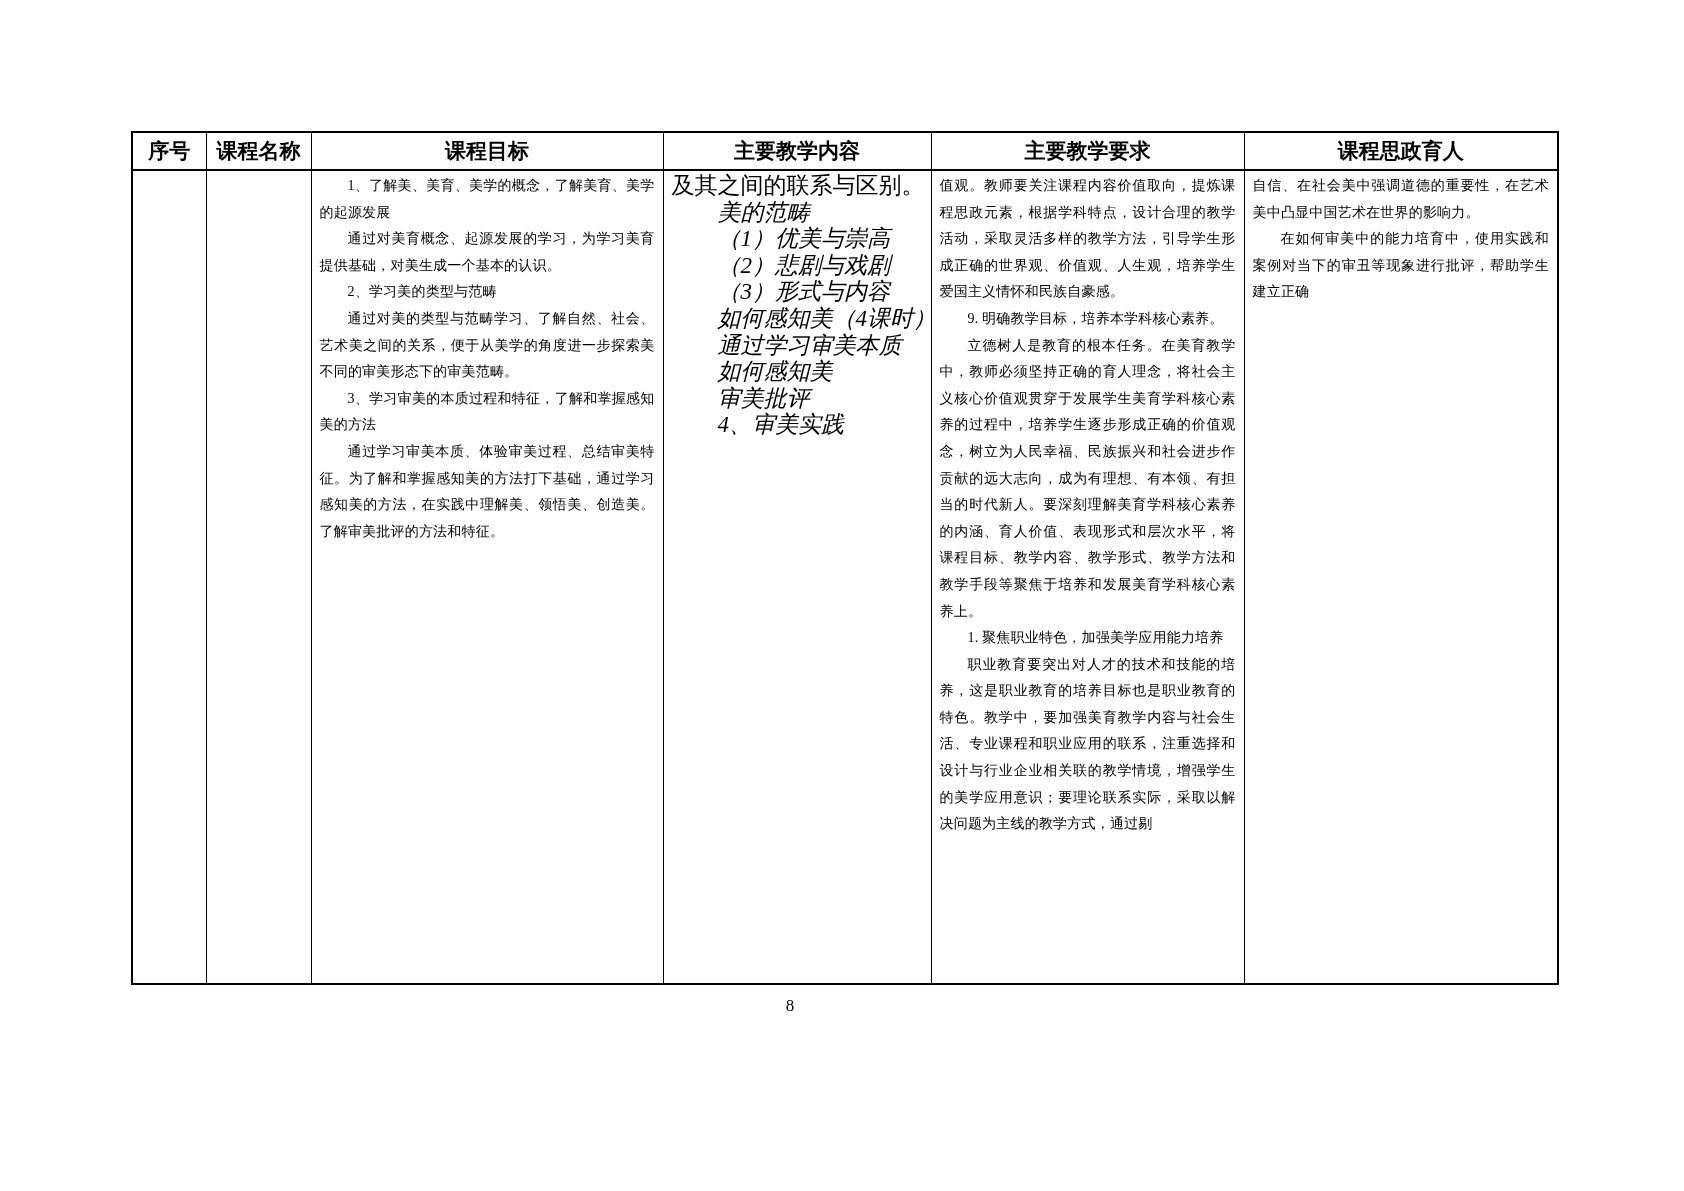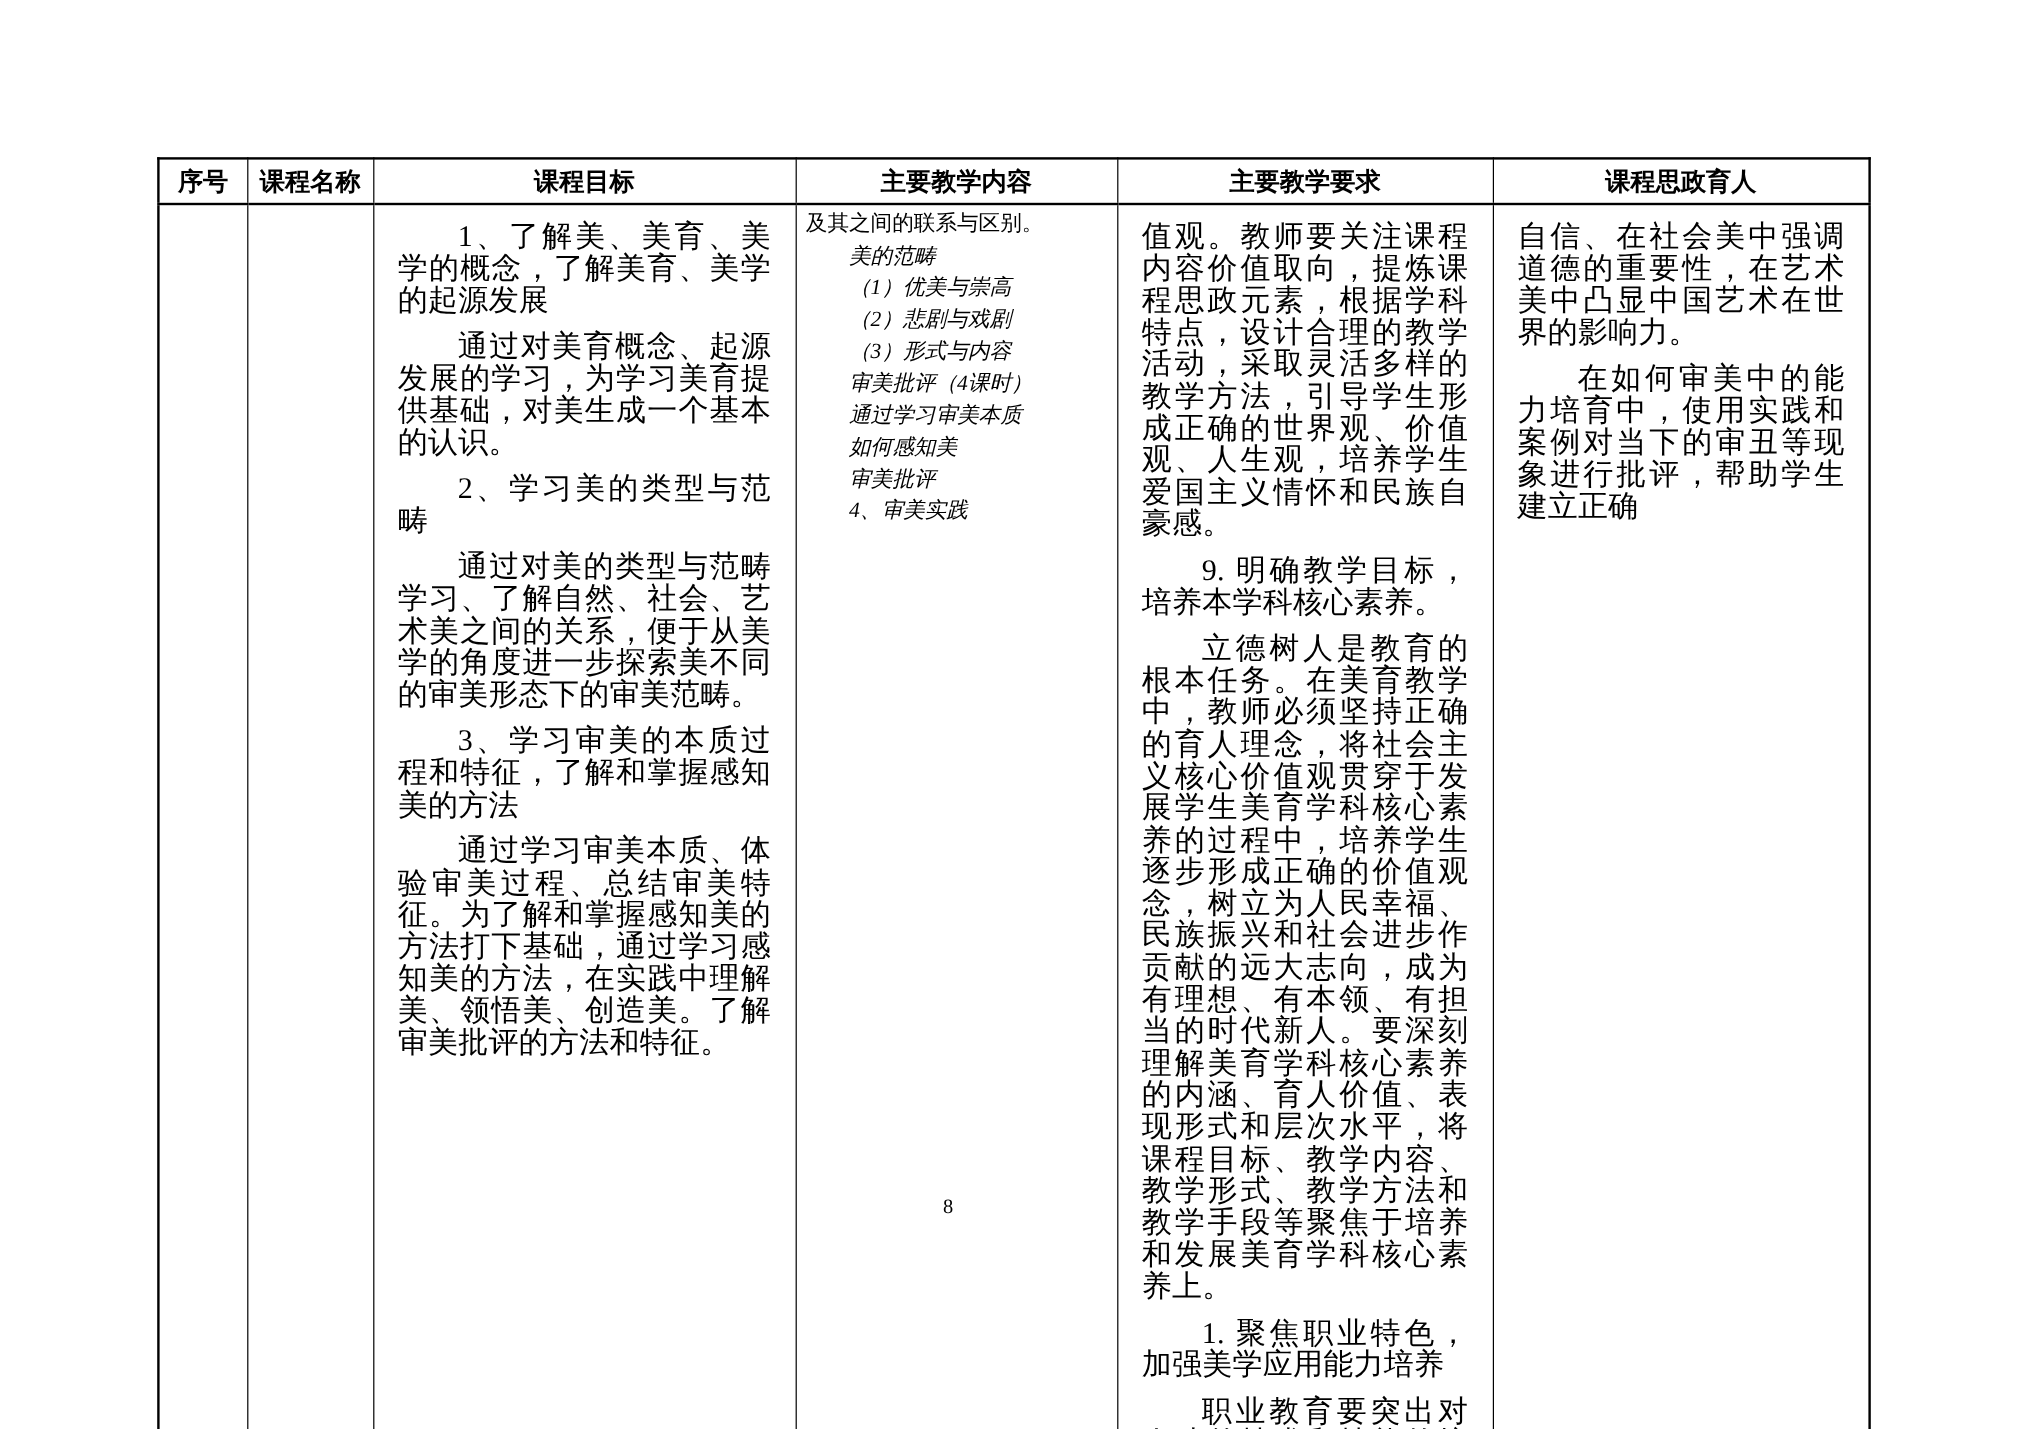--- a/index.html
+++ b/index.html
@@ -39,30 +39,30 @@
     font-size: 21px;
     text-align: center;
     height: 32px;
     vertical-align: middle;
     padding: 2px 2px;
   }
   .course-table .body-row td {
     height: 808px;
   }
   .para {
-    margin: 12px;
-    font-size: 25px;
+    margin: 0;
+    font-size: 14px;
     line-height: 26.6px;
     text-align: justify;
     letter-spacing: 0.2px;
   }
   .para.indent { text-indent: 2em; }
   .cline {
     margin: 0;
-    font-size: 18px;
+    font-size: 23px;
     line-height: 26.6px;
     white-space: nowrap;
   }
   .cline.indent { text-indent: 2em; font-style: italic; }
   .page-number {
     position: absolute;
     left: 0;
     top: 996px;
     width: 1580px;
     text-align: center;
@@ -103,21 +103,21 @@
           <p class="para indent">通过对美的类型与范畴学习、了解自然、社会、艺术美之间的关系，便于从美学的角度进一步探索美不同的审美形态下的审美范畴。</p>
           <p class="para indent">3、学习审美的本质过程和特征，了解和掌握感知美的方法</p>
           <p class="para indent">通过学习审美本质、体验审美过程、总结审美特征。为了解和掌握感知美的方法打下基础，通过学习感知美的方法，在实践中理解美、领悟美、创造美。了解审美批评的方法和特征。</p>
         </td>
         <td>
           <p class="cline">及其之间的联系与区别。</p>
           <p class="cline indent">美的范畴</p>
           <p class="cline indent">（1）优美与崇高</p>
           <p class="cline indent">（2）悲剧与戏剧</p>
           <p class="cline indent">（3）形式与内容</p>
-          <p class="cline indent">审美批评（4课时）</p>
+          <p class="cline indent">如何感知美（4课时）</p>
           <p class="cline indent">通过学习审美本质</p>
           <p class="cline indent">如何感知美</p>
           <p class="cline indent">审美批评</p>
           <p class="cline indent">4、审美实践</p>
         </td>
         <td>
           <p class="para">值观。教师要关注课程内容价值取向，提炼课程思政元素，根据学科特点，设计合理的教学活动，采取灵活多样的教学方法，引导学生形成正确的世界观、价值观、人生观，培养学生爱国主义情怀和民族自豪感。</p>
           <p class="para indent">9. 明确教学目标，培养本学科核心素养。</p>
           <p class="para indent">立德树人是教育的根本任务。在美育教学中，教师必须坚持正确的育人理念，将社会主义核心价值观贯穿于发展学生美育学科核心素养的过程中，培养学生逐步形成正确的价值观念，树立为人民幸福、民族振兴和社会进步作贡献的远大志向，成为有理想、有本领、有担当的时代新人。要深刻理解美育学科核心素养的内涵、育人价值、表现形式和层次水平，将课程目标、教学内容、教学形式、教学方法和教学手段等聚焦于培养和发展美育学科核心素养上。</p>
           <p class="para indent">1. 聚焦职业特色，加强美学应用能力培养</p>

